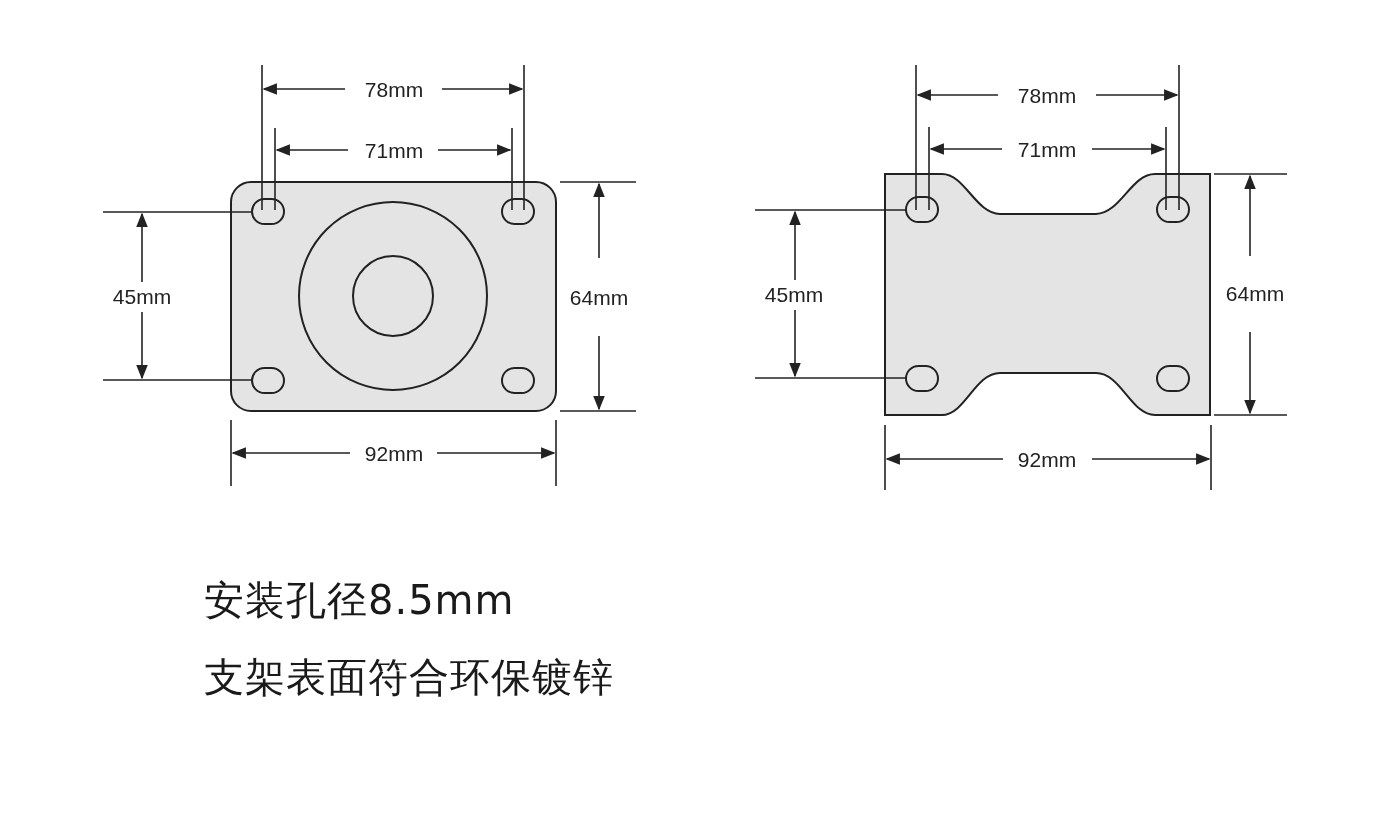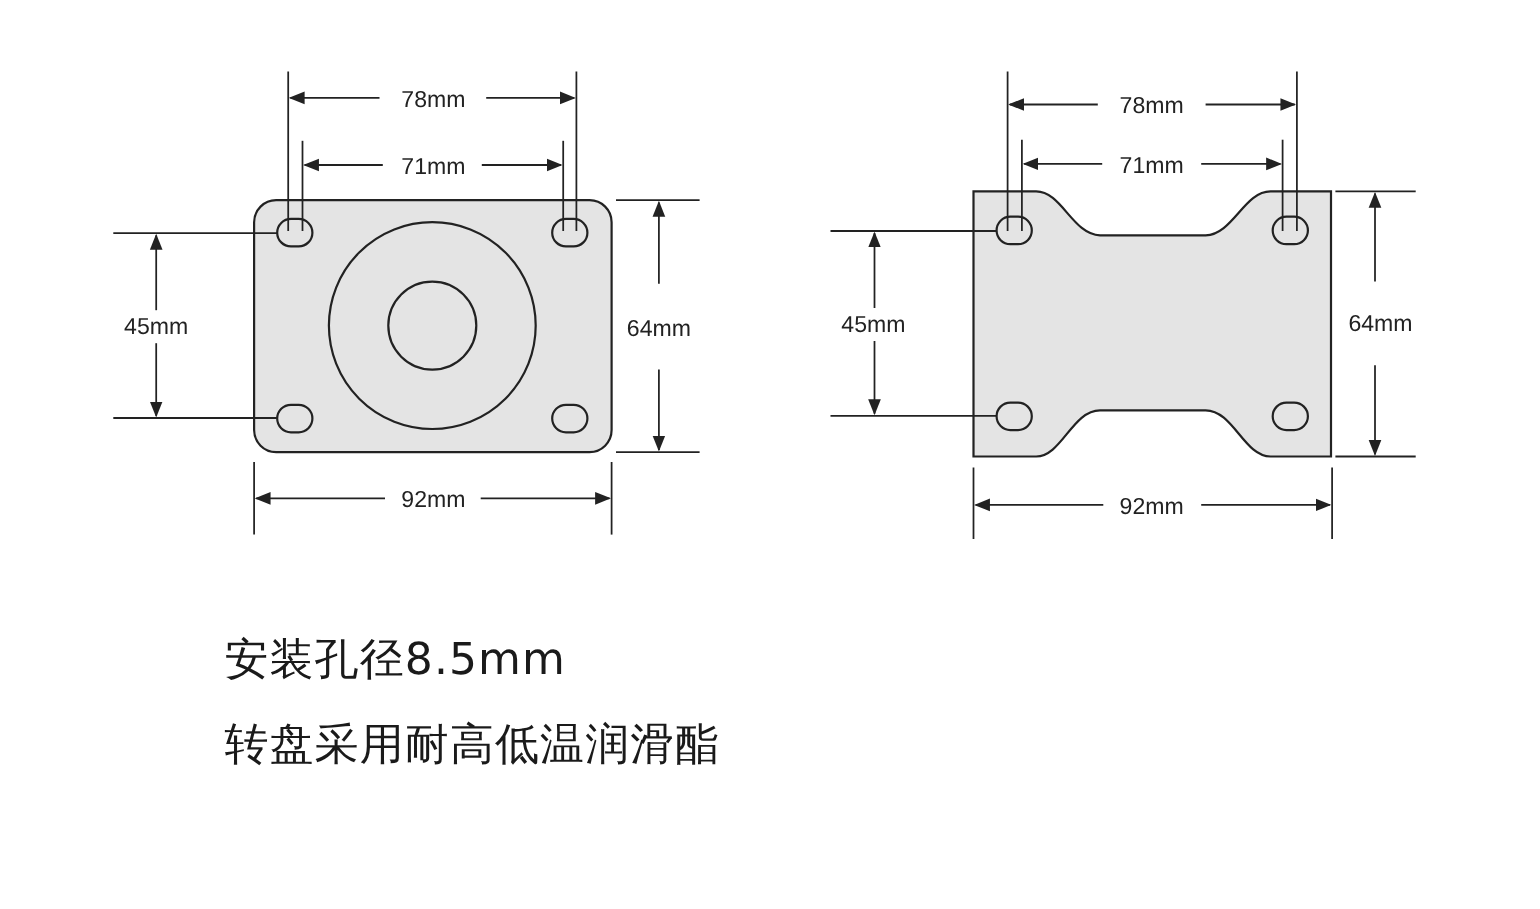--- a/index.html
+++ b/index.html
@@ -97,14 +97,14 @@
   </g>
   <text class="dim" x="1047" y="103" text-anchor="middle">78mm</text>
   <text class="dim" x="1047" y="157" text-anchor="middle">71mm</text>
   <text class="dim" x="794" y="302" text-anchor="middle">45mm</text>
   <text class="dim" x="1255" y="301" text-anchor="middle">64mm</text>
   <text class="dim" x="1047" y="467" text-anchor="middle">92mm</text>
 </svg>
 
 <div class="notes">
   <div class="note">安装孔径8.5mm</div>
-  <div class="note">转盘采用耐高低温润滑酯</div>
+  <div class="note">支架表面符合环保镀锌</div>
 </div>
 
 </body></html>

